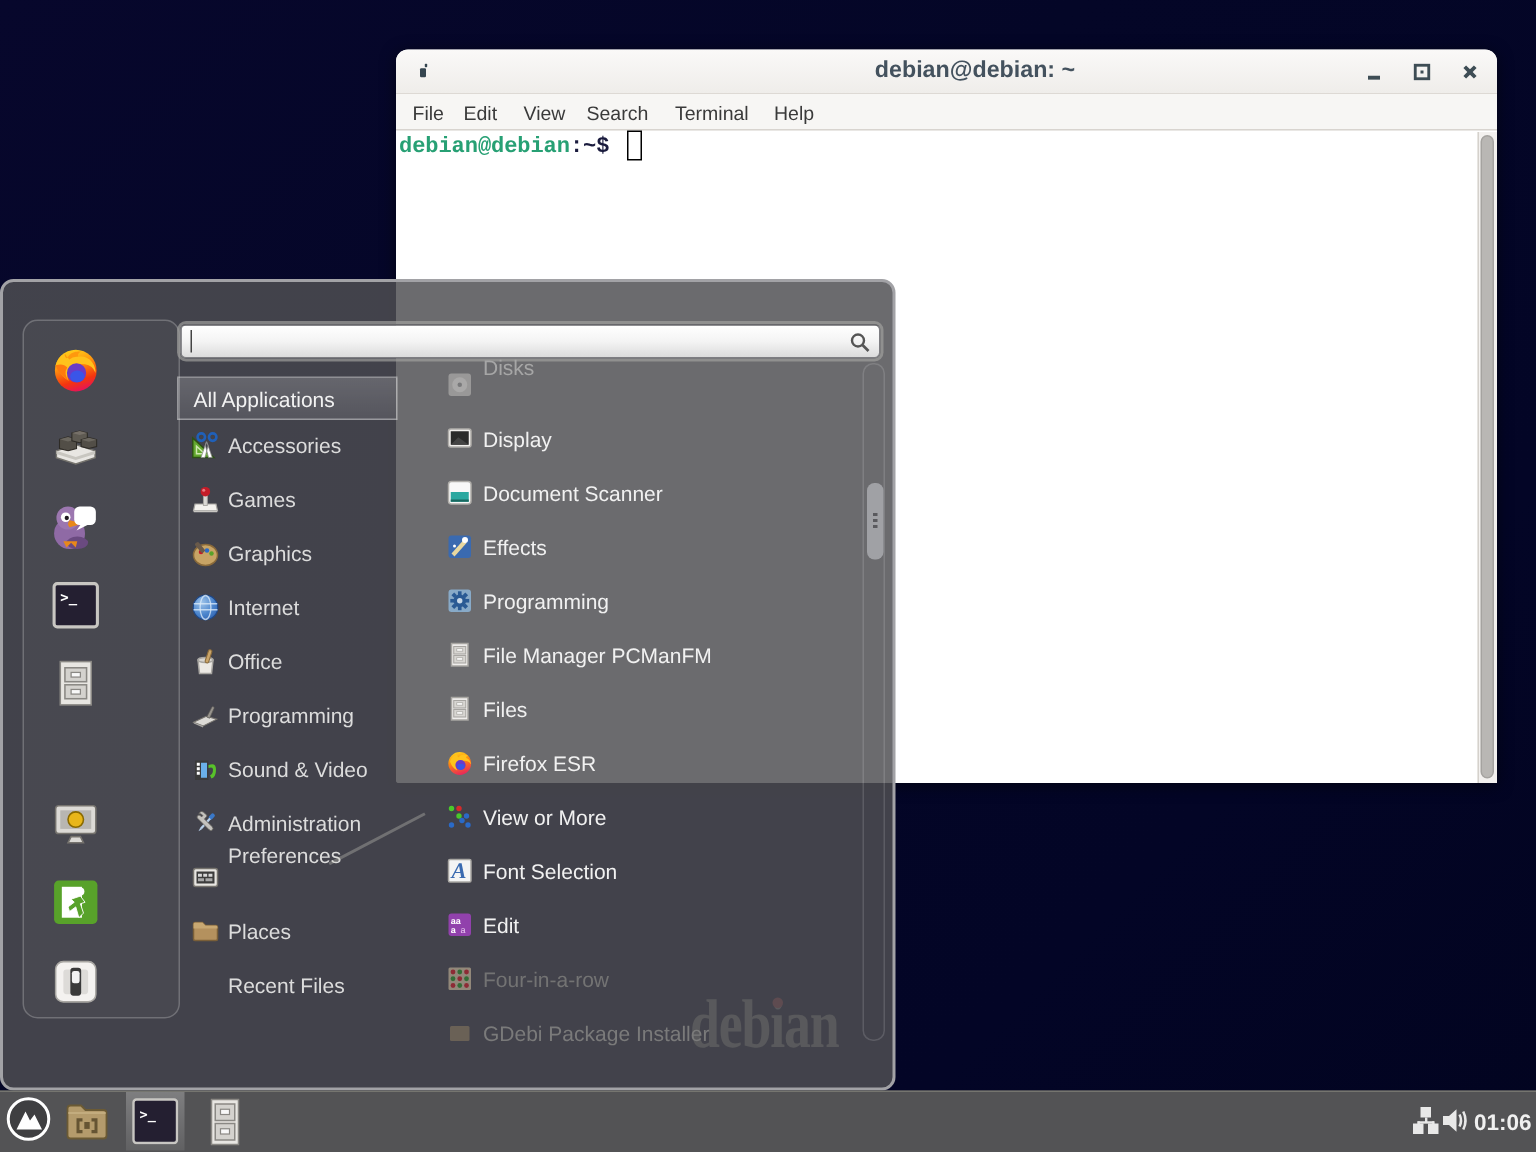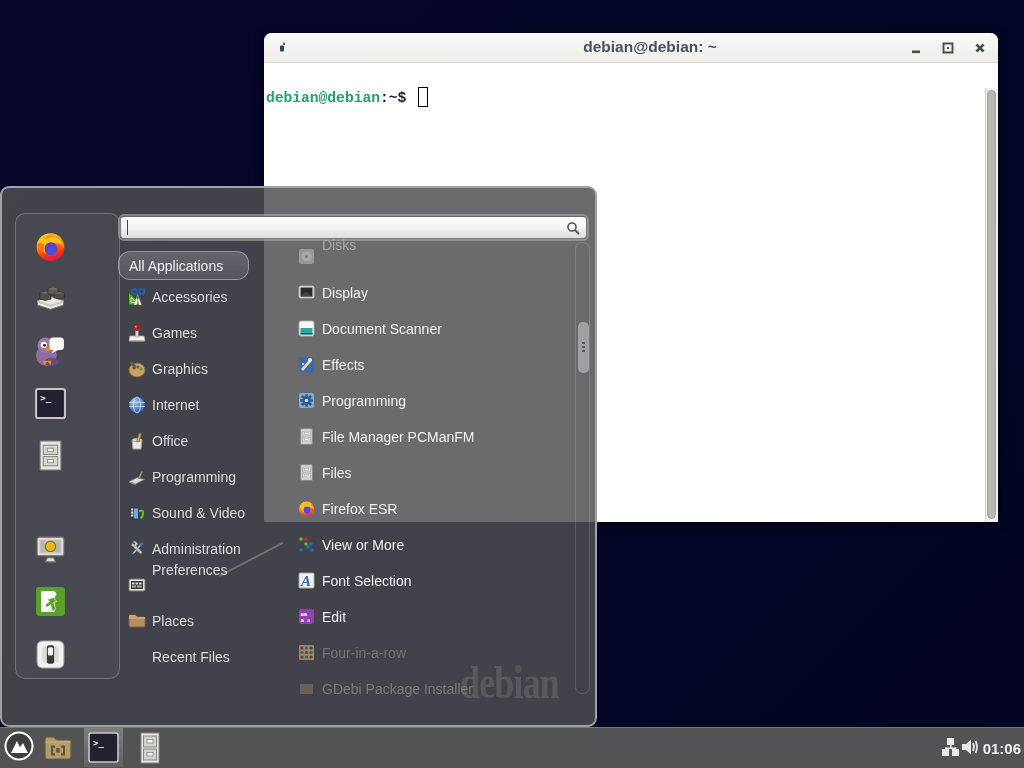--- a/index.html
+++ b/index.html
@@ -49,23 +49,23 @@
   #sidebar { position:absolute; left:13px; top:25px; width:105px; height:466px;
           border:1px solid rgba(255,255,255,0.22); border-radius:10px;
           background:rgba(110,110,114,0.14); }
   .fav { position:absolute; left:32px; width:33px; height:33px; }
   #search { position:absolute; left:118px; top:28px; width:467px; height:23px;
           background:linear-gradient(#ffffff 0%,#f4f4f4 50%,#dcdcdc 100%); border:1px solid #7e7e82; border-top-color:#67676b;
           border-radius:4px; box-shadow:0 0 0 2px rgba(165,165,162,0.65); }
   #search .caret { position:absolute; left:6px; top:3px; width:1px; height:15px; background:#444; }
   .cat { position:absolute; left:150px; font-size:14px; color:#dcdcdc; white-space:nowrap; }
   .cicon { position:absolute; left:126px; width:18px; height:18px; }
-  #allapps { position:absolute; left:116px; top:63px; width:131px; height:29px;
+  #allapps { position:absolute; left:116px; top:63px; width:147px; height:29px;
           background:linear-gradient(rgba(255,255,255,0.19),rgba(255,255,255,0.10)); border:1px solid rgba(255,255,255,0.34);
-          border-radius:12px; }
+          border-radius:0; }
   #allapps div { margin:6px 0 0 10px; font-size:14px; color:#f2f2f2; }
   .app { position:absolute; left:320px; font-size:14px; color:#f1f1f1; white-space:nowrap; }
   .aicon { position:absolute; left:296px; width:17px; height:17px; }
   #ascroll { position:absolute; left:573px; top:54px; width:15px; height:452px;
           border:1px solid rgba(255,255,255,0.14); border-radius:7px; }
   #athumb { position:absolute; left:576px; top:134px; width:11px; height:51px;
           background:#a0a1a5; border-radius:5px; }
   #trail { position:absolute; left:219px; top:575px; width:72px; height:2px;
           background:rgba(205,205,195,0.33); transform:rotate(-27.6deg); transform-origin:0 0; }
 
@@ -92,20 +92,28 @@
           <rect x="11" y="17.5" width="8" height="2.6" fill="#3e4d55"></rect>
         </svg></div>
       <div class="wbtn" id="btnmax"><svg width="30" height="30">
           <rect x="10.5" y="10.5" width="9" height="9" fill="none" stroke="#3e4d55" stroke-width="1.9"></rect>
           <rect x="14" y="14" width="2" height="2" fill="#3e4d55"></rect>
         </svg></div>
       <div class="wbtn" id="btncls"><svg width="30" height="30" viewBox="0 0 30 30">
           <path d="M15 13.2 L17.6 10.6 L19.4 12.4 L16.8 15 L19.4 17.6 L17.6 19.4 L15 16.8 L12.4 19.4 L10.6 17.6 L13.2 15 L10.6 12.4 L12.4 10.6 Z" fill="#3e4d55"></path>
         </svg></div>
     </div>
+    <div id="menubar">
+      <span style="left:11px">File</span>
+      <span style="left:45px">Edit</span>
+      <span style="left:85px">View</span>
+      <span style="left:127px">Search</span>
+      <span style="left:186px">Terminal</span>
+      <span style="left:252px">Help</span>
+    </div>
     <div id="tcontent">
       <div id="prompt"><span class="g">debian@debian</span>:~$ <span id="cursor"></span></div>
       <div id="tscroll">
         <div id="tthumb"></div>
       </div>
     </div>
   </div>
 
   <div id="menu">
     <div id="sidebar"></div>

